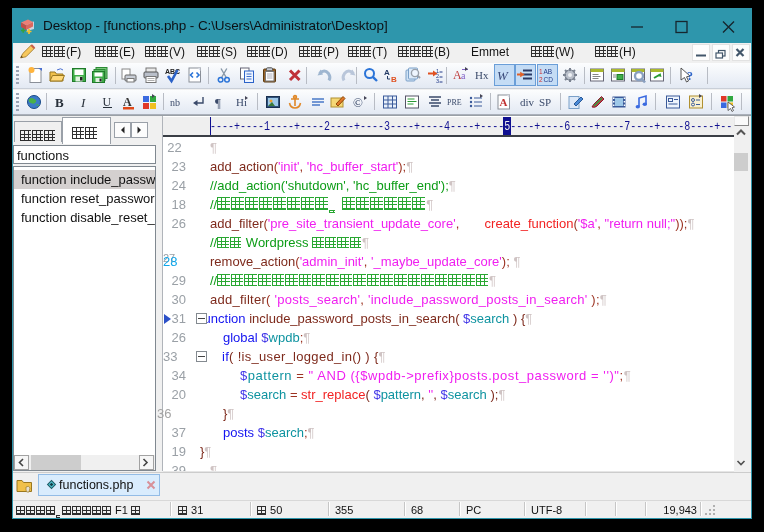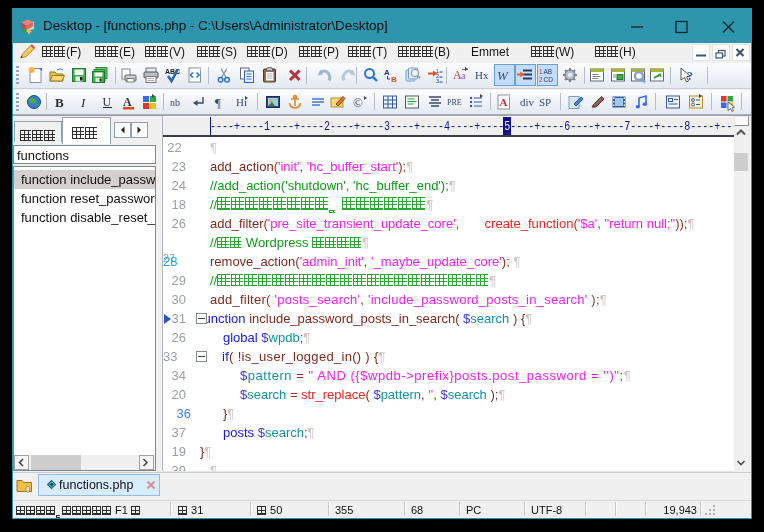--- a/index.html
+++ b/index.html
@@ -422,21 +422,21 @@
 <div class="a" style="left:163px;top:214.3px;width:23px;height:19px;line-height:19px;font-size:13px;color:#9aa0a6;text-align:right">26</div>
 <div class="a" style="left:163px;top:249px;width:23px;height:19px;line-height:19px;font-size:11px;color:#9aa0a6;">27</div>
 <div class="a" style="left:163px;top:252.3px;width:23px;height:19px;line-height:19px;font-size:13px;color:#0ea5e9;text-align:left">28</div>
 <div class="a" style="left:163px;top:271.3px;width:23px;height:19px;line-height:19px;font-size:13px;color:#9aa0a6;text-align:right">29</div>
 <div class="a" style="left:163px;top:290.3px;width:23px;height:19px;line-height:19px;font-size:13px;color:#9aa0a6;text-align:right">30</div>
 <div class="a" style="left:163px;top:309.3px;width:23px;height:19px;line-height:19px;font-size:13px;color:#9aa0a6;text-align:right">31</div>
 <div class="a" style="left:163px;top:328.3px;width:23px;height:19px;line-height:19px;font-size:13px;color:#9aa0a6;text-align:right">26</div>
 <div class="a" style="left:163px;top:347.3px;width:23px;height:19px;line-height:19px;font-size:13px;color:#9aa0a6;">33</div>
 <div class="a" style="left:163px;top:366.3px;width:23px;height:19px;line-height:19px;font-size:13px;color:#9aa0a6;text-align:right">34</div>
 <div class="a" style="left:163px;top:385.3px;width:23px;height:19px;line-height:19px;font-size:13px;color:#9aa0a6;text-align:right">20</div>
-<div class="a" style="left:168px;top:404.3px;width:23px;height:19px;line-height:19px;font-size:13px;color:#3b82f6;text-align:right">36</div>
+<div class="a" style="left:157px;top:404.3px;width:23px;height:19px;line-height:19px;font-size:13px;color:#a3a3a3;">36</div>
 <div class="a" style="left:163px;top:423.3px;width:23px;height:19px;line-height:19px;font-size:13px;color:#9aa0a6;text-align:right">37</div>
 <div class="a" style="left:163px;top:442.3px;width:23px;height:19px;line-height:19px;font-size:13px;color:#9aa0a6;text-align:right">19</div>
 <div class="a" style="left:163px;top:461.3px;width:23px;height:19px;line-height:19px;font-size:13px;color:#9aa0a6;text-align:right">39</div>
 <div class="a cd" style="left:210px;top:138.3px;height:19px;line-height:19px;font-size:13px;white-space:pre;"><span class="q">¶</span></div>
 <div class="a cd" style="left:210px;top:157.3px;height:19px;line-height:19px;font-size:13px;white-space:pre;"><span class="f">add_action</span><span class="p">(</span><span class="s">'init'</span><span class="p">,</span> <span class="s">'hc_buffer_start'</span><span class="p">);</span><span class="q">¶</span></div>
 <div class="a cd" style="left:210px;top:176.3px;height:19px;line-height:19px;font-size:13px;white-space:pre;"><span class="c">//add_action('shutdown', 'hc_buffer_end');</span><span class="q">¶</span></div>
 <div class="a cd" style="left:210px;top:195.3px;height:19px;line-height:19px;font-size:13px;white-space:pre;"><span class="c">//<i class="cj" style="width:13px;height:13px;margin-right:1px;"></i><i class="cj" style="width:13px;height:13px;margin-right:1px;"></i><i class="cj" style="width:13px;height:13px;margin-right:1px;"></i><i class="cj" style="width:13px;height:13px;margin-right:1px;"></i><i class="cj" style="width:13px;height:13px;margin-right:1px;"></i><i class="cj" style="width:13px;height:13px;margin-right:1px;"></i><i class="cj" style="width:13px;height:13px;margin-right:1px;"></i><i class="cj" style="width:13px;height:13px;margin-right:1px;"></i><i class="cj" style="width:6px;height:3px;vertical-align:-4px;margin-right:7px"></i><i class="cj" style="width:13px;height:13px;margin-right:1px;"></i><i class="cj" style="width:13px;height:13px;margin-right:1px;"></i><i class="cj" style="width:13px;height:13px;margin-right:1px;"></i><i class="cj" style="width:13px;height:13px;margin-right:1px;"></i><i class="cj" style="width:13px;height:13px;margin-right:1px;"></i><i class="cj" style="width:13px;height:13px;margin-right:1px;"></i></span><span class="q">¶</span></div>
 <div class="a cd" style="left:210px;top:214.3px;height:19px;line-height:19px;font-size:13px;white-space:pre;"><span class="f">add_filter</span><span class="p">(</span><span class="s">'pre_site_transient_update_core'</span><span class="p">,</span>       <span class="b">create_function</span><span class="p">(</span><span class="s">'$a'</span><span class="p">,</span> <span class="s">"return null;"</span><span class="p">));</span><span class="q">¶</span></div>
 <div class="a cd" style="left:210px;top:233.3px;height:19px;line-height:19px;font-size:13px;white-space:pre;"><span class="c">//<i class="cj" style="width:11.5px;height:11.5px;margin-right:1px;"></i><i class="cj" style="width:11.5px;height:11.5px;margin-right:1px;"></i> Wordpress <i class="cj" style="width:11.5px;height:11.5px;margin-right:1px;"></i><i class="cj" style="width:11.5px;height:11.5px;margin-right:1px;"></i><i class="cj" style="width:11.5px;height:11.5px;margin-right:1px;"></i><i class="cj" style="width:11.5px;height:11.5px;margin-right:1px;"></i></span><span class="q">¶</span></div>
 <div class="a cd" style="left:210px;top:252.3px;height:19px;line-height:19px;font-size:13px;white-space:pre;"><span class="f">remove_action</span><span class="p">(</span><span class="s">'admin_init'</span><span class="p">,</span> <span class="s">'_maybe_update_core'</span><span class="p">);</span> <span class="q">¶</span></div>

